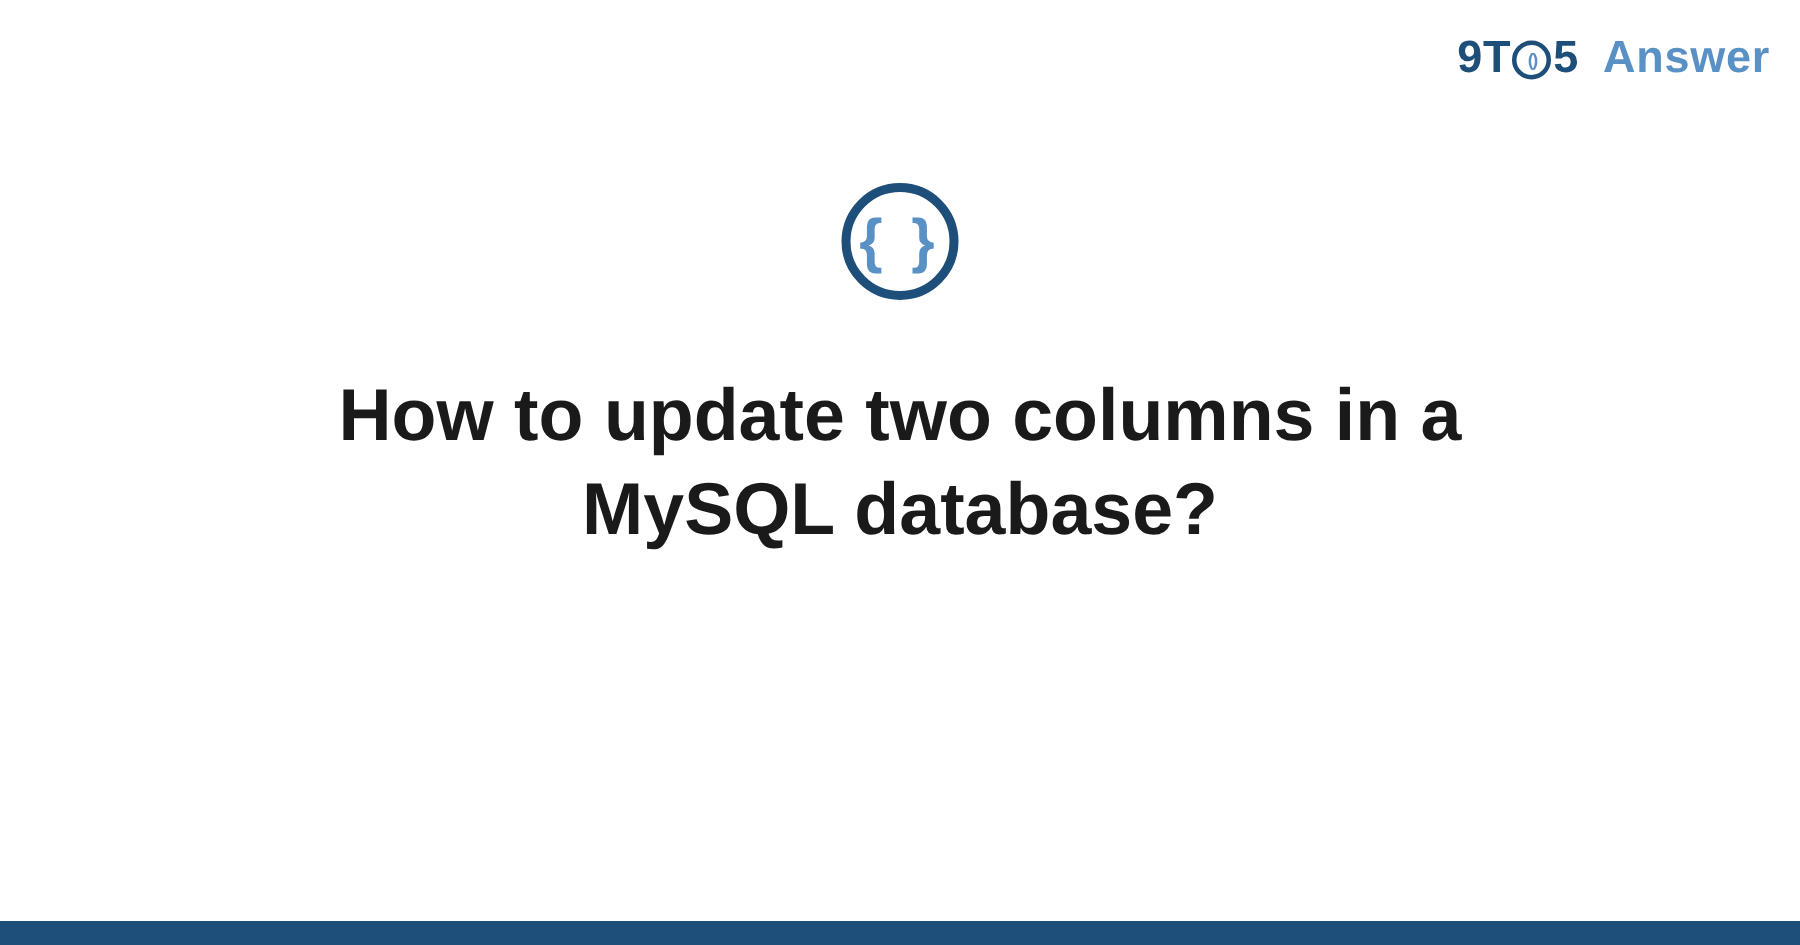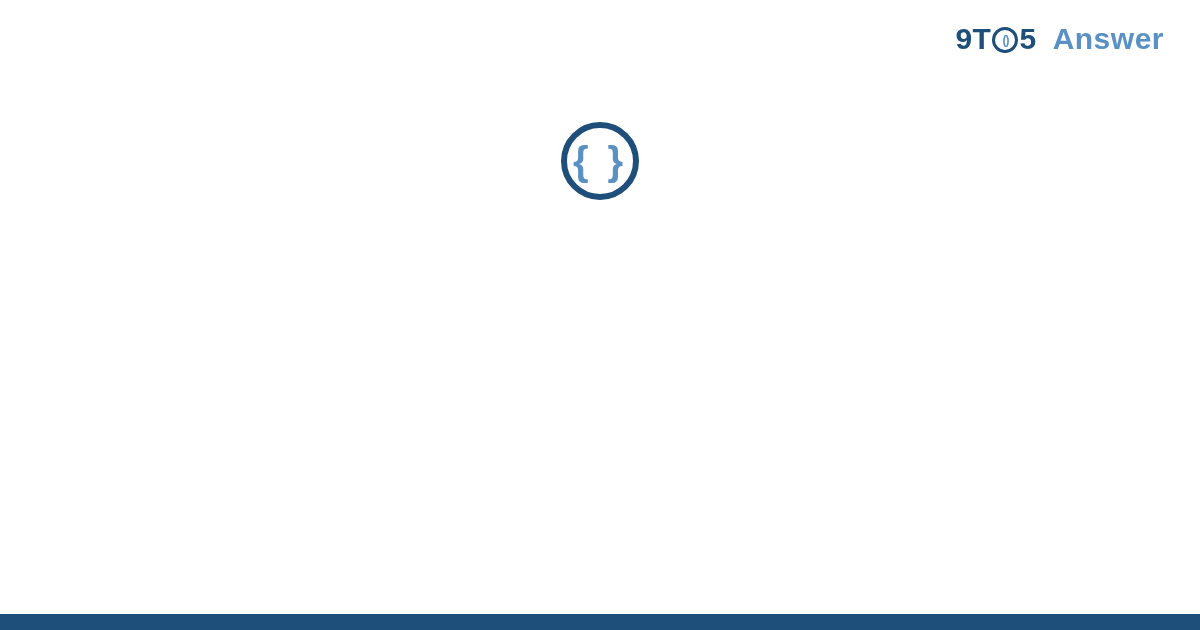--- a/index.html
+++ b/index.html
@@ -11,21 +11,21 @@
       width: 1200px;
       height: 630px;
       background: #ffffff;
       font-family: -apple-system, BlinkMacSystemFont, "Segoe UI", Helvetica, Arial, sans-serif;
       position: relative;
       overflow: hidden;
     }
     .logo-wrap {
       position: absolute;
       top: 22px;
-      right: 36px;
+      right: 20px;
       font-size: 30px;
       font-weight: 700;
       letter-spacing: 0.5px;
       display: flex;
       align-items: center;
     }
     .logo-dark {
       color: #1d4f7a;
     }
     .logo-light {
@@ -105,15 +105,16 @@
     <span class="logo-o-inner">()</span>
   </span>
   <span class="logo-dark">5</span>
   <span class="logo-light">Answer</span>
 </div>
 
 <div class="center-content">
   <div class="code-icon">
     <span class="braces">{ }</span>
   </div>
+  <h1 class="title">How to update two columns in a MySQL database?</h1>
 </div>
 
 <div class="footer-bar"></div>
 
 </body></html>

